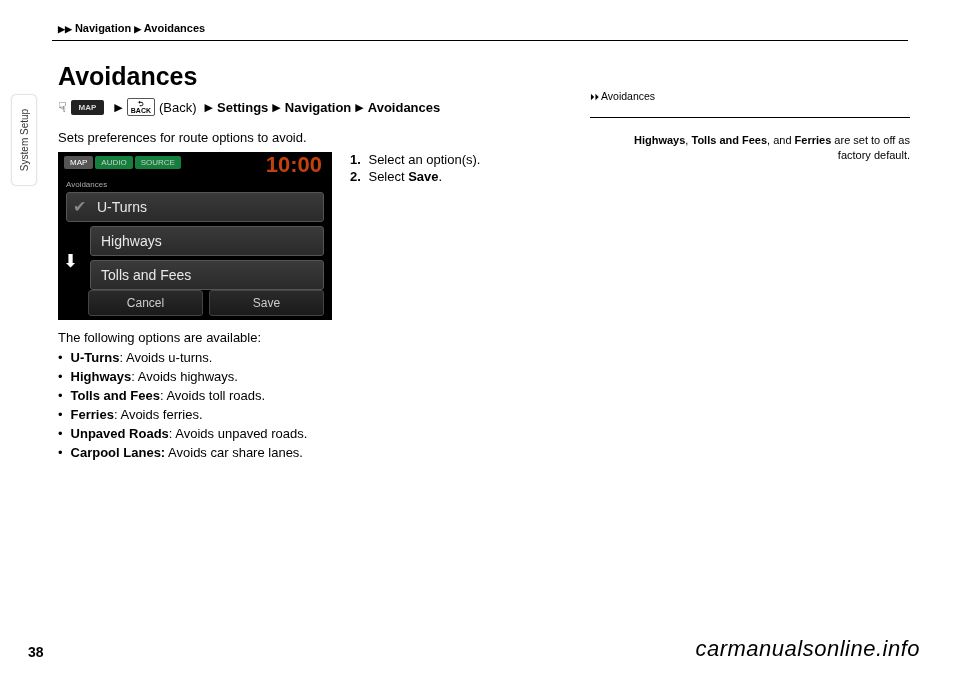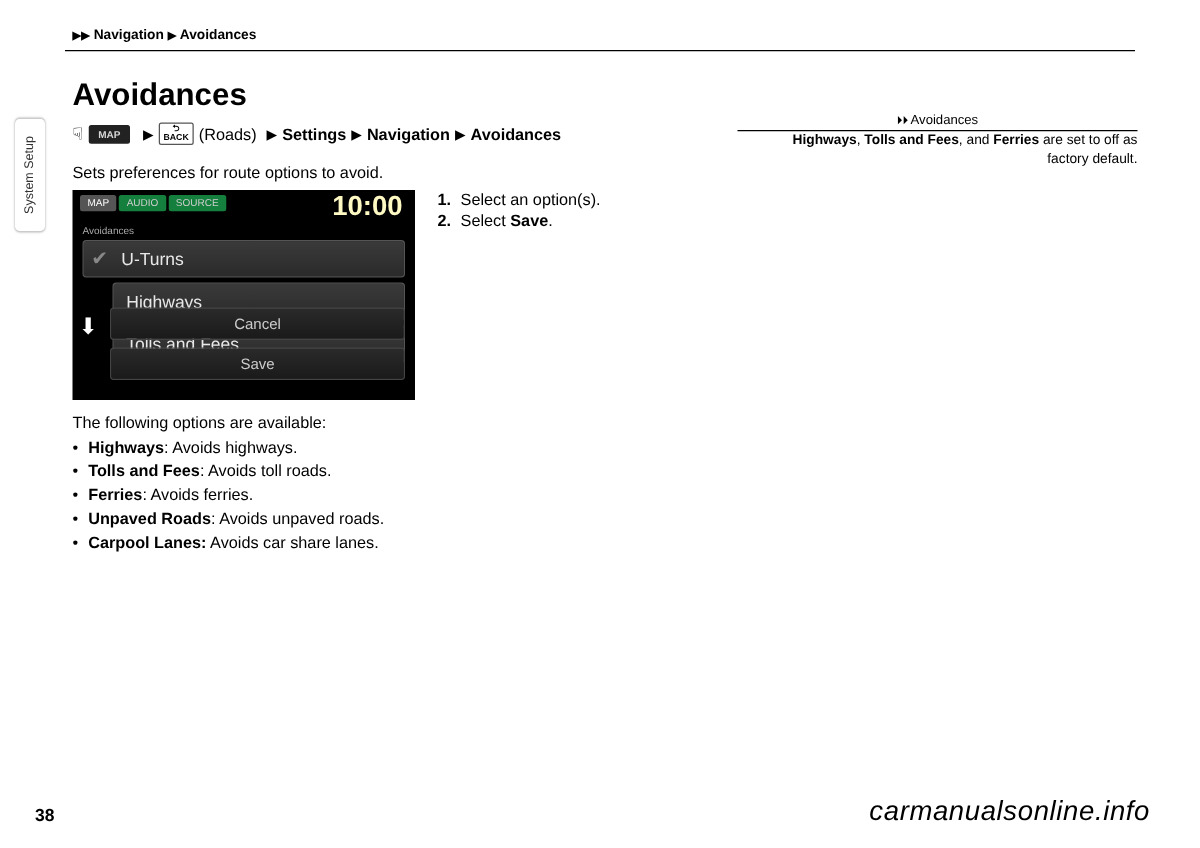--- a/index.html
+++ b/index.html
@@ -125,21 +125,21 @@
       border-radius: 2px;
       color: #ccc;
     }
     .screenshot .tab.active { background: #555; color: #fff; }
     .screenshot .clock {
       position: absolute;
       top: 0px;
       right: 10px;
       font-size: 22px;
       font-weight: bold;
-      color: #fef9c3;
+      color: #c2410c;
     }
     .screenshot .sub-label {
       position: absolute;
       top: 28px;
       left: 8px;
       font-size: 8px;
       color: #aaa;
     }
     .screenshot .list {
       position: absolute;
@@ -170,26 +170,25 @@
     }
     .screenshot .arrow-down {
       position: absolute;
       left: 5px;
       top: 98px;
       font-size: 18px;
       color: #fff;
     }
     .screenshot .footer {
       position: absolute;
-      bottom: 16px;
+      bottom: 4px;
       left: 30px;
       right: 8px;
       display: flex;
       gap: 6px;
-      flex-direction: column;
     }
     .screenshot .footer-btn {
       flex: 1;
       background: linear-gradient(#2a2a2a,#1a1a1a);
       border: 1px solid #444;
       border-radius: 3px;
       text-align: center;
       padding: 5px 0;
       font-size: 12px;
       color: #ccc;
@@ -228,24 +227,23 @@
 
     .right-column {
       position: absolute;
       top: 90px;
       left: 590px;
       width: 320px;
       font-size: 11px;
     }
     .right-heading {
       border-bottom: 1px solid #000;
-      padding-bottom: 2px;
-      margin-bottom: 0;
+      padding-bottom: 14px;
+      margin-bottom: 15px;
       font-size: 10.5px;
-      text-align: center;
     }
     .right-heading .audio-icon {
       font-size: 9px;
       margin-right: 2px;
     }
     .right-body {
       padding-left: 8px;
       line-height: 1.4;
       text-align: right;
     }
@@ -285,21 +283,21 @@
 </div>
 
 <h1 class="page-title">Avoidances</h1>
 
 <div class="nav-path-row">
   <span class="mic">☟</span>
   <span class="map-btn">MAP</span>
   <span class="sep-tri">▶</span>
   <span class="back-btn" style="white-space:pre;">⮌
 BACK</span>
-  <span class="back-text">(Roads)</span>
+  <span class="back-text">(Back)</span>
   <span class="sep-tri">▶</span>
   <b>Settings</b>
   <span class="sep-tri">▶</span>
   <b>Navigation</b>
   <span class="sep-tri">▶</span>
   <b>Avoidances</b>
 </div>
 
 <div class="intro-text">Sets preferences for route options to avoid.</div>
 
@@ -322,20 +320,21 @@
   <div class="arrow-down">⬇</div>
   <div class="footer">
     <div class="footer-btn">Cancel</div>
     <div class="footer-btn">Save</div>
   </div>
 </div>
 
 <div class="following-text">The following options are available:</div>
 
 <ul class="options-list">
+  <li><b>U-Turns</b><span>: Avoids u-turns.</span></li>
   <li><b>Highways</b><span>: Avoids highways.</span></li>
   <li><b>Tolls and Fees</b><span>: Avoids toll roads.</span></li>
   <li><b>Ferries</b><span>: Avoids ferries.</span></li>
   <li><b>Unpaved Roads</b><span>: Avoids unpaved roads.</span></li>
   <li><b>Carpool Lanes:</b><span> Avoids car share lanes.</span></li>
 </ul>
 
 <div class="steps">
   <div class="step">
     <b class="num">1.</b><span> Select an option(s).</span>

